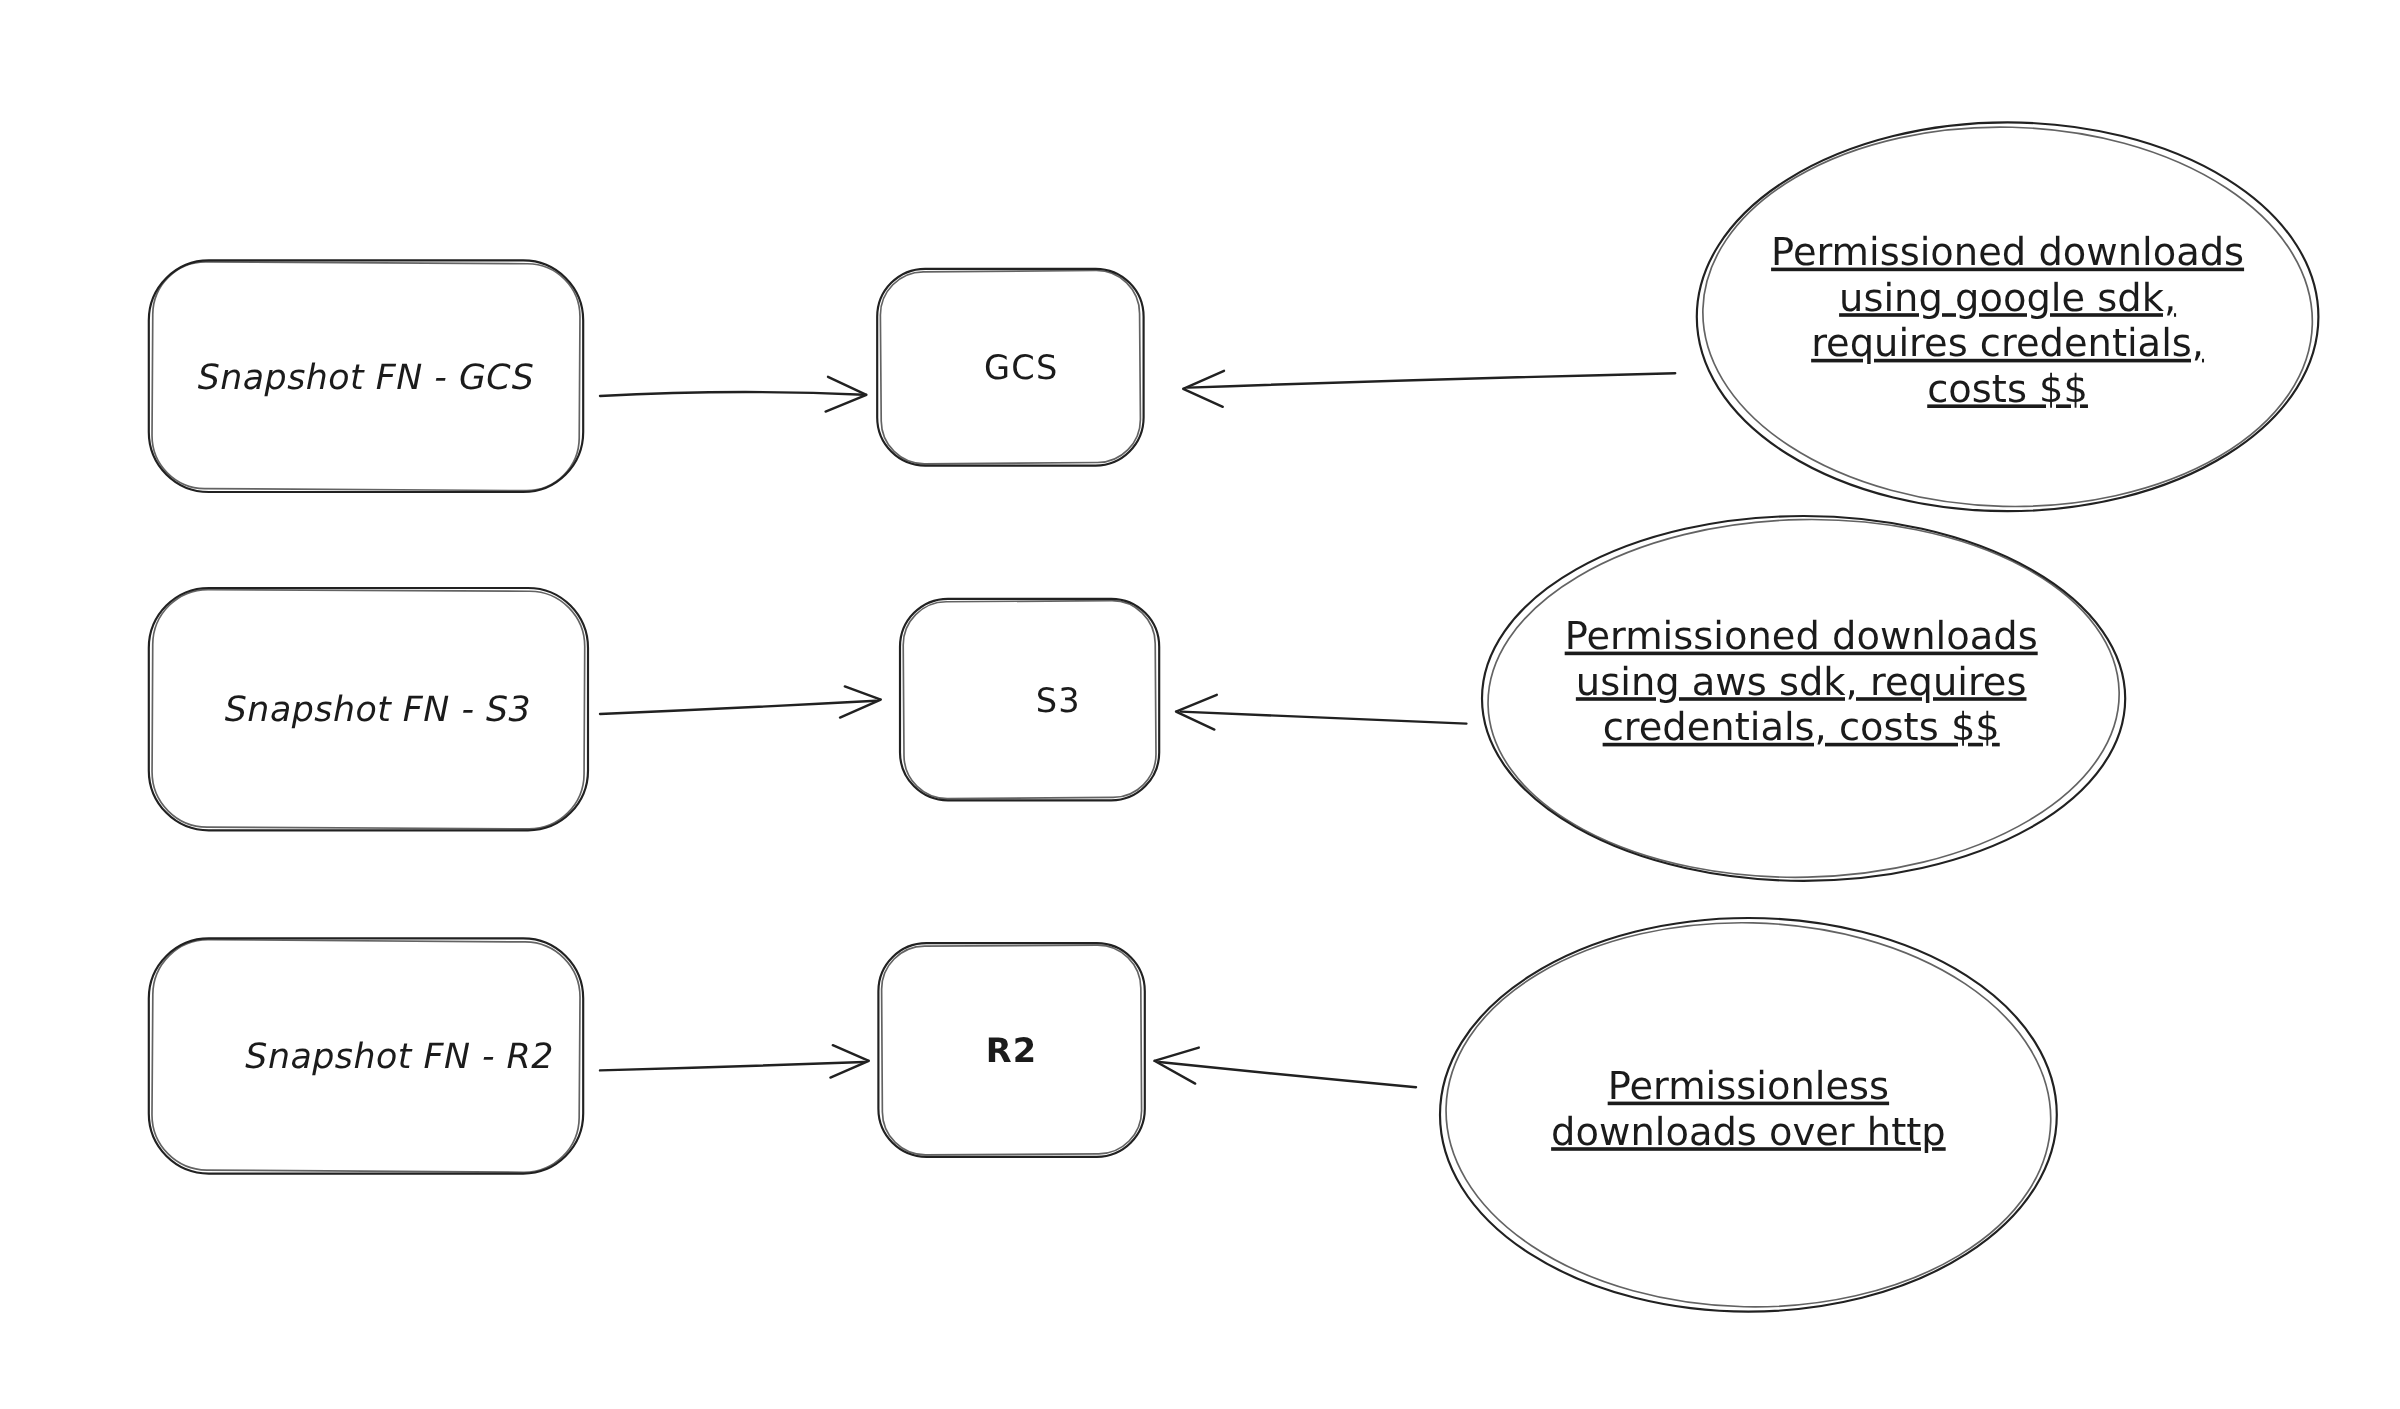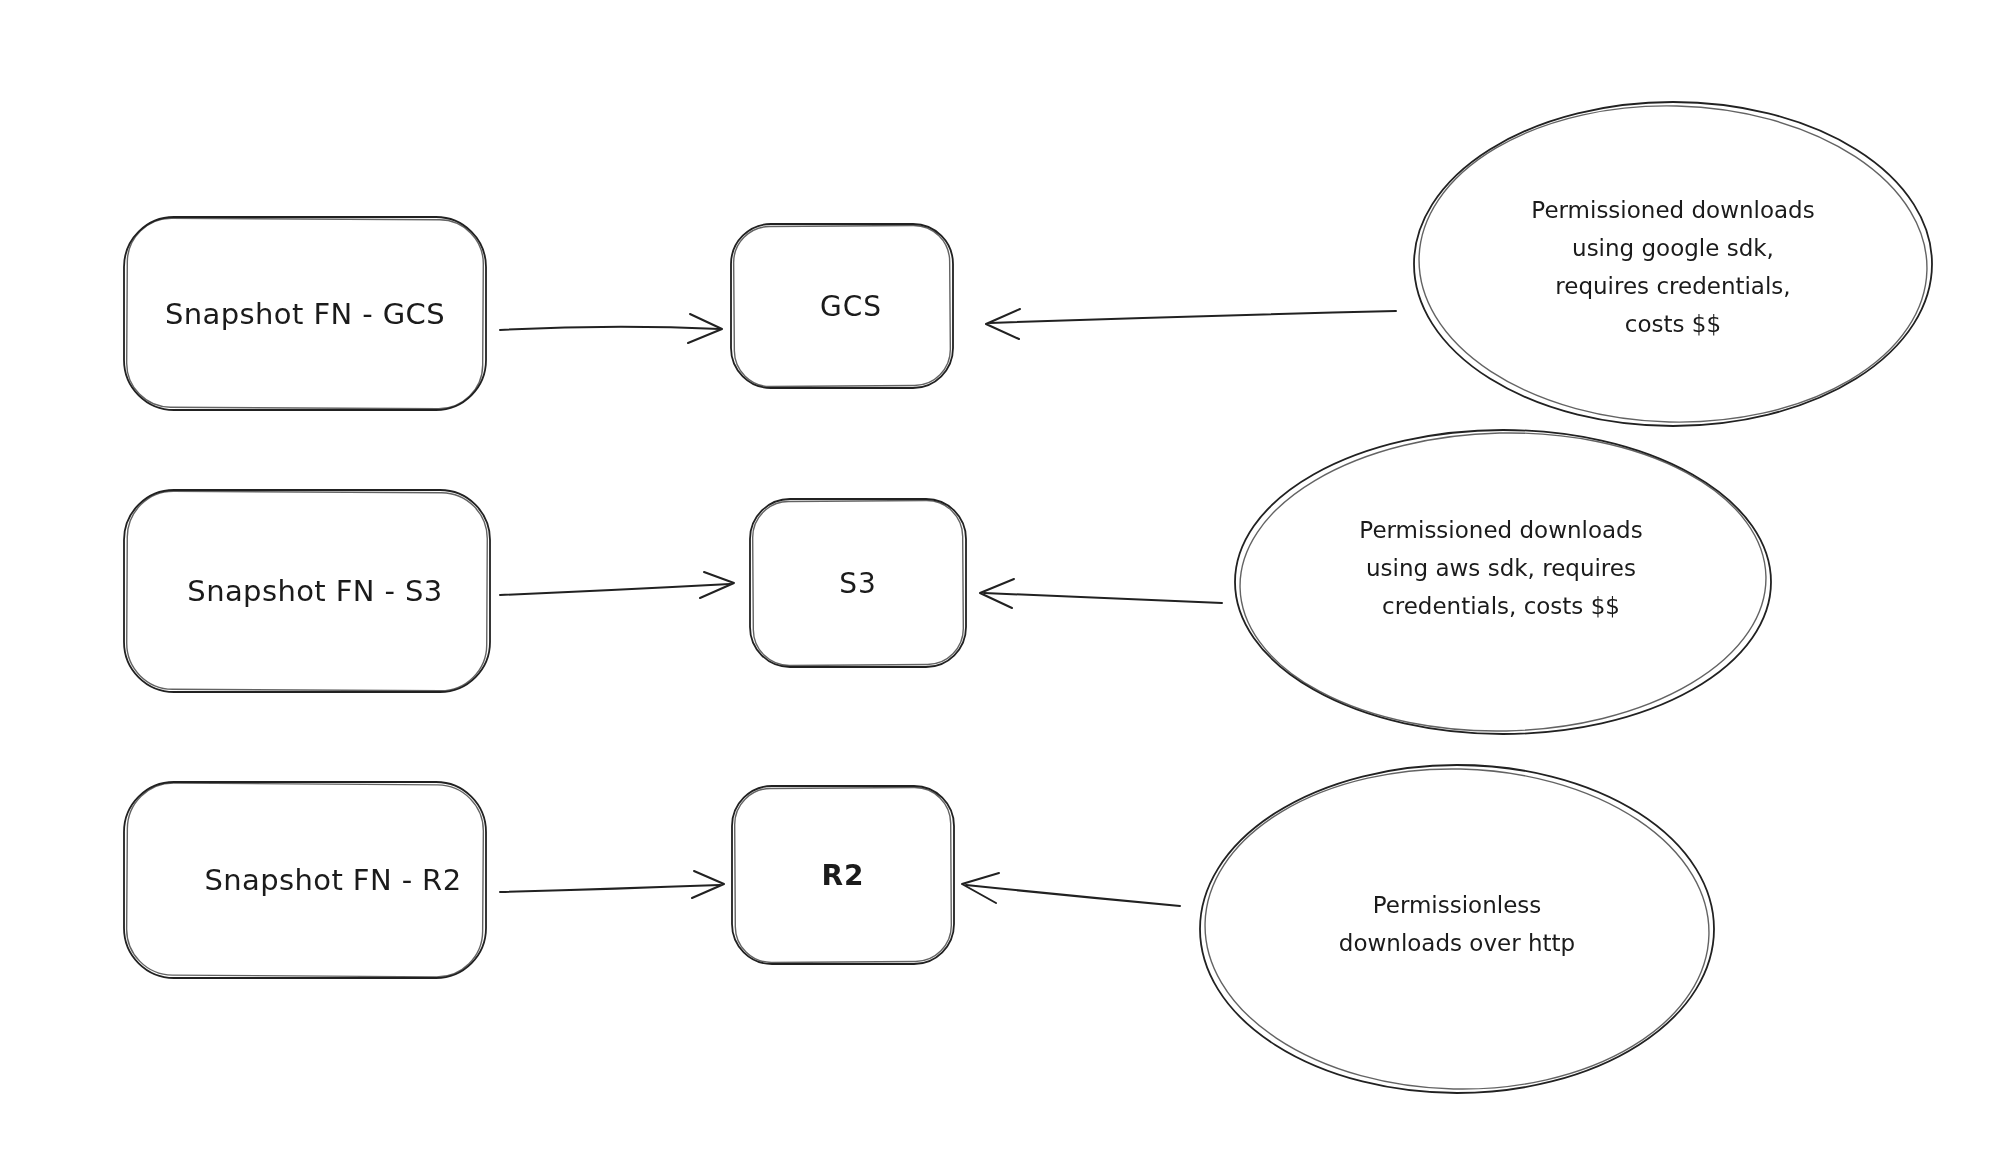--- a/index.html
+++ b/index.html
@@ -16,23 +16,23 @@
   }
   .canvas{position:relative;width:2000px;height:1174px;overflow:hidden;background:var(--bg);}
   .shapes{position:absolute;left:0;top:0;}
   .shape{fill:none;stroke:var(--stroke);stroke-width:1.8;stroke-linecap:round;}
   .shape.pass2{opacity:.7;stroke-width:1.4;}
   .arrow{fill:none;stroke:var(--stroke);stroke-width:2;stroke-linecap:round;}
   .lbl{
     position:absolute;display:flex;align-items:center;justify-content:center;
     text-align:center;color:var(--text);pointer-events:none;
   }
-  .src-lbl{font-size:29px;letter-spacing:.4px;}
+  .src-lbl{font-size:29px;letter-spacing:.4px;font-style:italic;}
   .tgt-lbl{font-size:28px;letter-spacing:1px;}
-  .note{font-size:23px;line-height:38px;white-space:pre-line;}
+  .note{font-size:32px;line-height:38px;white-space:pre-line;text-decoration:underline;}
 </style>
 </head>
 <body>
 
 <div class="canvas">
 
   <svg class="shapes" width="2000" height="1174" viewBox="0 0 2000 1174">
 
     <g>
       <rect class="shape" x="124" y="217" width="362" height="193" rx="50"></rect>
@@ -99,21 +99,21 @@
   </svg>
 
   <div class="lbl src-lbl" style="left:124px;top:217px;width:362px;height:193px;">Snapshot FN - GCS</div>
   <div class="lbl tgt-lbl" style="left:731px;top:224px;width:240px;height:164px;">GCS</div>
   <div class="lbl note" style="left:1432px;top:174px;width:482px;height:186px;">Permissioned downloads
 using google sdk,
 requires credentials,
 costs $$</div>
 
   <div class="lbl src-lbl" style="left:124px;top:490px;width:382px;height:202px;">Snapshot FN - S3</div>
-  <div class="lbl tgt-lbl" style="left:750px;top:499px;width:216px;height:168px;">S3</div>
+  <div class="lbl tgt-lbl" style="left:750px;top:499px;width:216px;height:168px;padding-left:24px;">S3</div>
   <div class="lbl note" style="left:1260px;top:490px;width:482px;height:156px;">Permissioned downloads
 using aws sdk, requires
 credentials, costs $$</div>
 
   <div class="lbl src-lbl" style="left:124px;top:782px;width:362px;height:196px;padding-left:28px;">Snapshot FN - R2</div>
   <div class="lbl tgt-lbl" style="left:732px;top:786px;width:222px;height:178px;font-weight:bold;">R2</div>
   <div class="lbl note" style="left:1216px;top:864px;width:482px;height:120px;">Permissionless
 downloads over http</div>
 
 </div>

